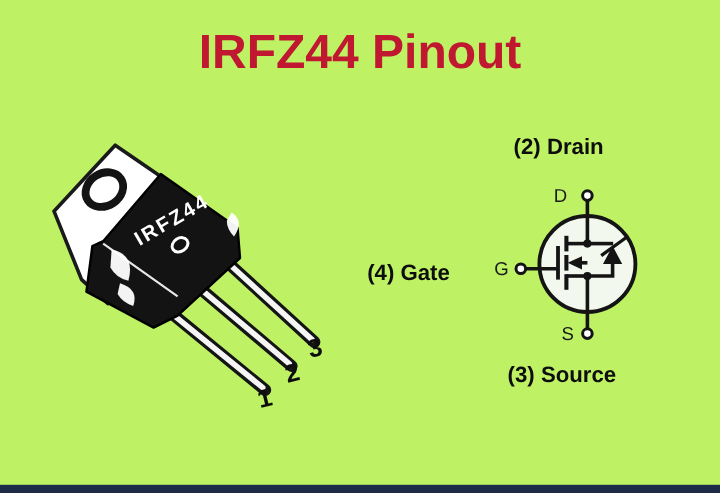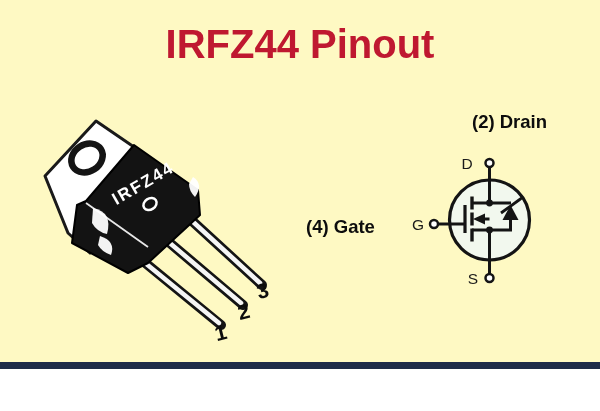--- a/index.html
+++ b/index.html
@@ -1,36 +1,36 @@
 <!DOCTYPE html>
 <html><head>
 <meta charset="utf-8">
 <style>
   html,body{margin:0;padding:0;background:#ffffff;}
   .stage{
-    position:relative;width:600px;height:369px;background:#fef9c3;overflow:hidden;
+    position:relative;width:600px;height:411px;background:#bef264;overflow:hidden;
     font-family:"Liberation Sans",sans-serif;
   }
   .title{
     position:absolute;left:0;top:22px;width:600px;text-align:center;
     font-size:40px;font-weight:700;letter-spacing:0px;color:#bf1830;
   }
   .caption{
     position:absolute;left:38px;top:317px;font-size:17px;color:#1c1c1c;font-weight:400;
   }
   .pin-num{
     position:absolute;font-size:21px;font-weight:700;color:#0d0d0d;transform:rotate(-14deg);
   }
   .pin1{left:215px;top:321px;}
   .pin2{left:238px;top:300px;}
   .pin3{left:257px;top:279px;}
   .sch-label{
     position:absolute;font-size:18.5px;font-weight:700;color:#0d0d0d;white-space:nowrap;
   }
-  .drain-label{left:428px;top:111px;margin-left:44px;}
+  .drain-label{left:428px;top:111px;}
   .gate-label{left:306px;top:216px;}
   .source-label{left:423px;top:301px;}
   .pkg-svg{position:absolute;left:20px;top:95px;}
   .sch-svg{position:absolute;left:405px;top:140px;}
   .bottom-bar{position:absolute;left:0;bottom:0;width:600px;height:7px;}
 </style>
 </head>
 <body>
 
 <div class="stage">
@@ -104,16 +104,17 @@
     <circle cx="84.5" cy="138" r="4" fill="#ffffff" stroke="#141414" stroke-width="2.5"></circle>
     <circle cx="29" cy="84" r="4" fill="#ffffff" stroke="#141414" stroke-width="2.5"></circle>
 
     <text x="62" y="28.5" text-anchor="middle" font-size="15.5" fill="#1a1a1a" font-family="Liberation Sans, sans-serif" font-weight="500">D</text>
     <text x="13" y="89.5" text-anchor="middle" font-size="15.5" fill="#1a1a1a" font-family="Liberation Sans, sans-serif" font-weight="500">G</text>
     <text x="68" y="143.5" text-anchor="middle" font-size="15.5" fill="#1a1a1a" font-family="Liberation Sans, sans-serif" font-weight="500">S</text>
   </svg>
 
   <div class="sch-label drain-label">(2) Drain</div>
   <div class="sch-label gate-label">(4) Gate</div>
+  <div class="sch-label source-label">(3) Source</div>
 
   <div class="bottom-bar" style="background: rgb(29, 43, 72);"></div>
 
 </div>
 
 </body></html>

